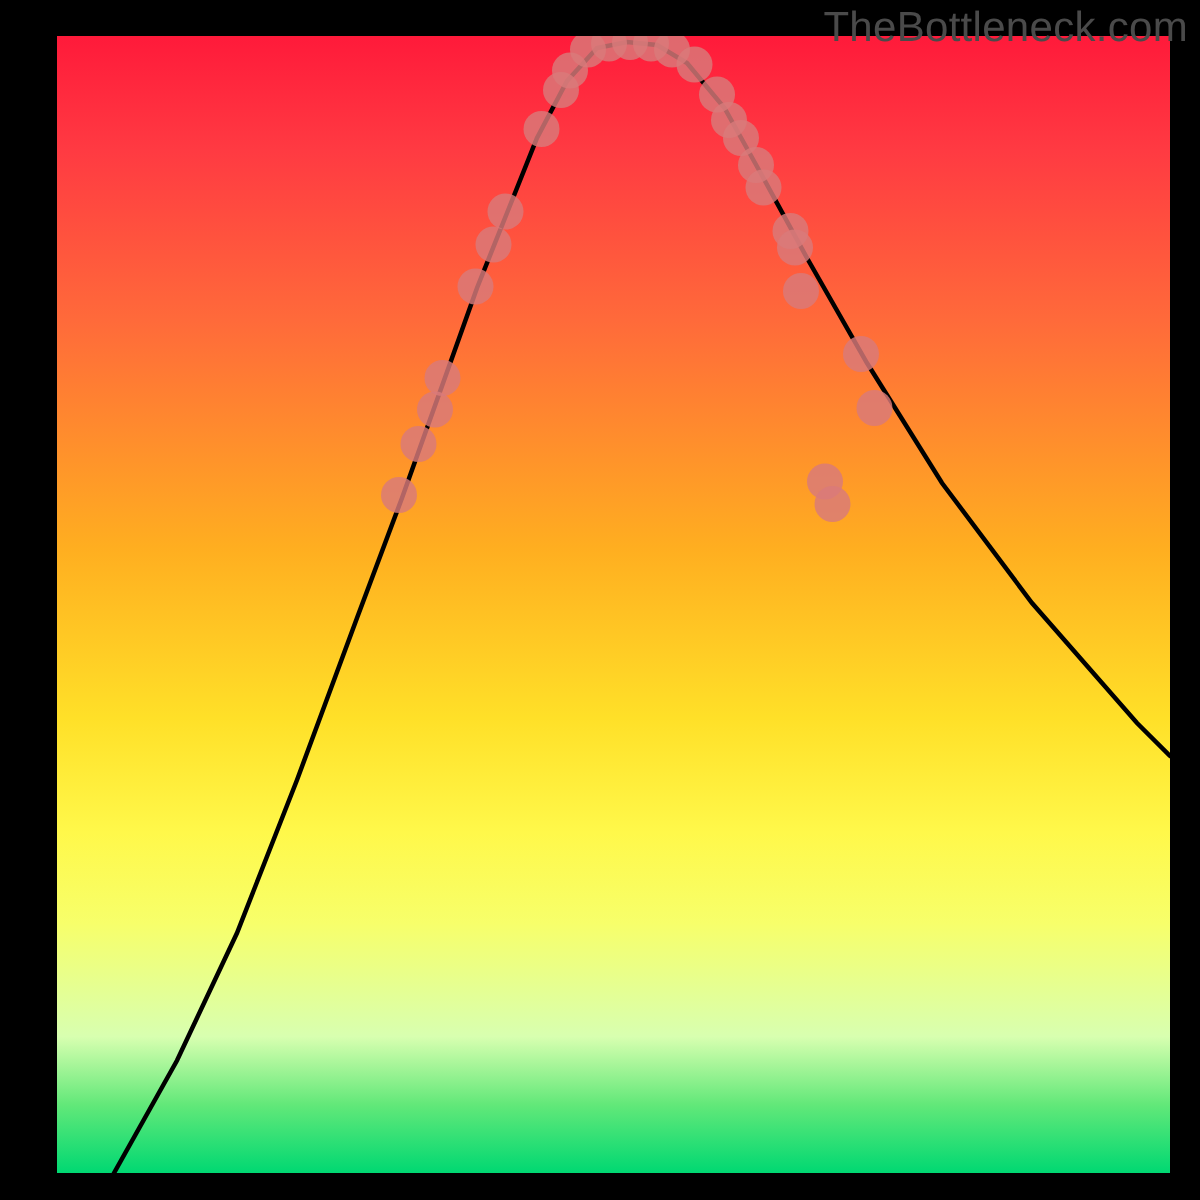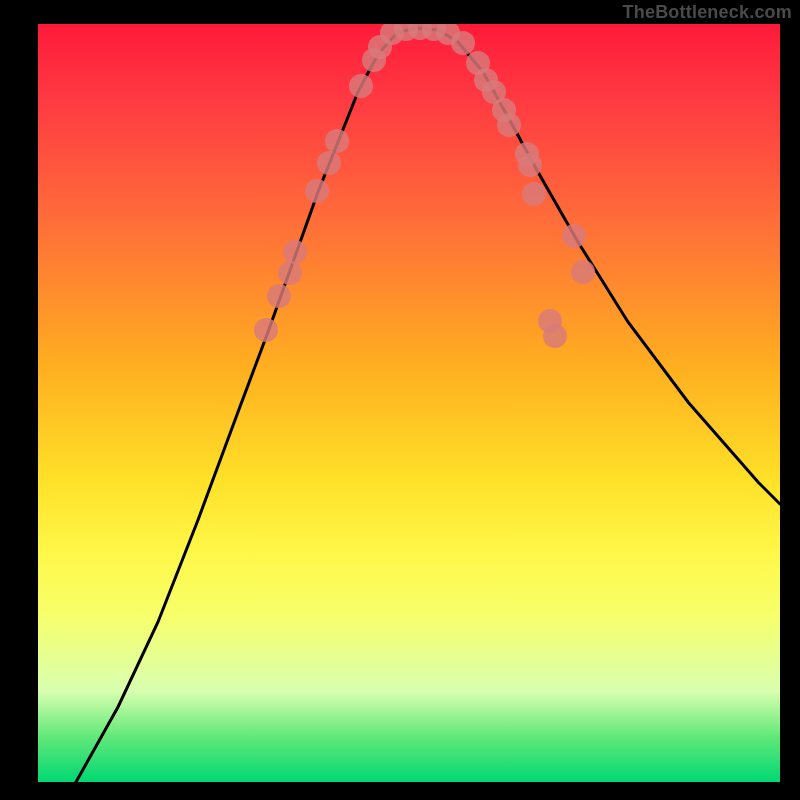--- a/index.html
+++ b/index.html
@@ -27,22 +27,22 @@
       #d8ffb0 88%,
       #62e879 94%,
       #00d872 100%
     );
   }
   .watermark {
     position: absolute;
     top: 2px;
     right: 8px;
     font-family: Arial, Helvetica, sans-serif;
-    font-size: 18px;
-    font-weight: 700;
+    font-size: 28px;
+    font-weight: 400;
     color: #4a4a4a;
     letter-spacing: 0.2px;
   }
   svg.curve {
     position: absolute;
     left: 0; top: 0;
     width: 742px; height: 758px;
   }
 </style>
 </head>

